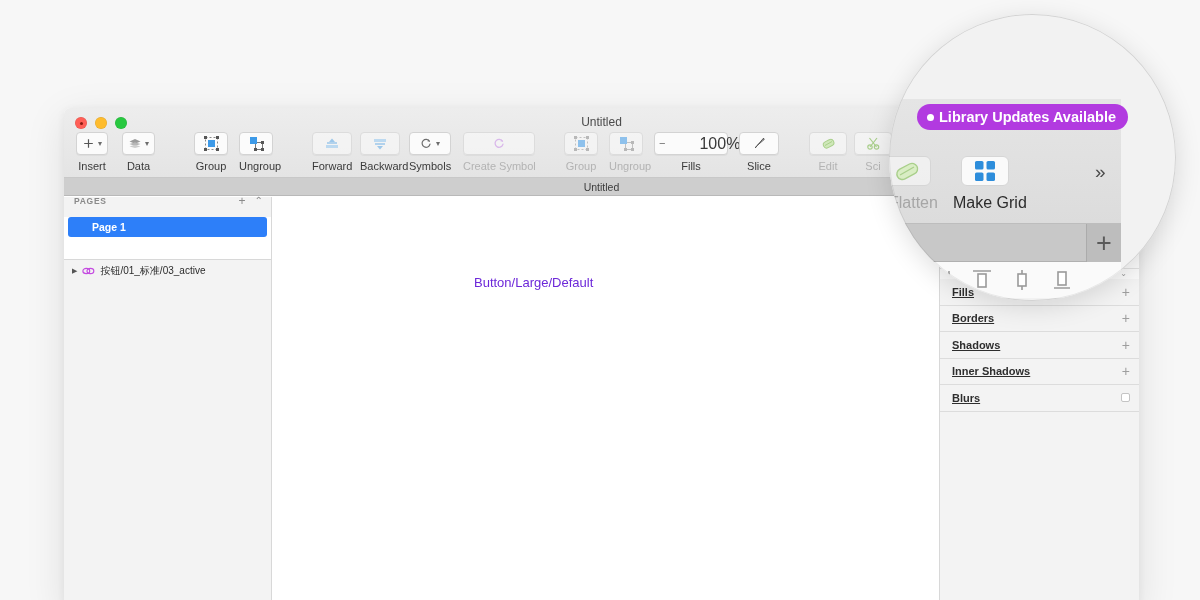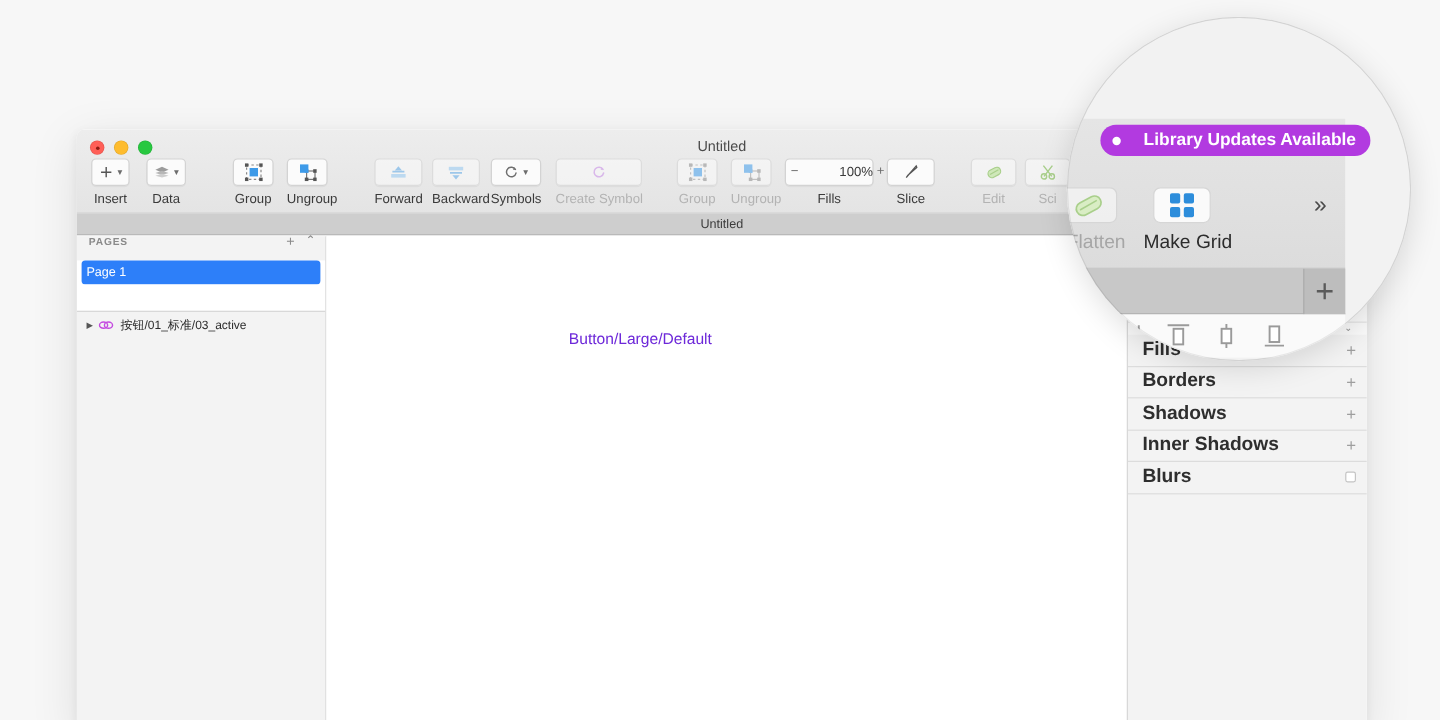--- a/index.html
+++ b/index.html
@@ -72,22 +72,22 @@
   .sidebar { width: 208px; background: #f3f3f3; border-right: 1px solid #d8d8d8; }
   .pages-head {
     height: 20px; display: flex; align-items: center;
     padding: 0 8px 12px 10px; background: #f3f3f3;
   }
   .pages-head .ttl { font-size: 8.5px; letter-spacing: .7px; color: #8a8a8a; font-weight: bold; flex: 1; }
   .pages-head .ico { font-size: 12px; color: #8a8a8a; margin-left: 9px; line-height: 1; }
   .pages-list { background: #fff; padding: 0 2px 2px; }
   .page-item {
     height: 20px; margin: 0 2px; border-radius: 3px;
-    display: flex; align-items: center; padding-left: 4px;
-    background: #2d7ff9; color: #fff; font-size: 10.5px;
+    display: flex; align-items: center; padding-left: 24px;
+    background: #2d7ff9; color: #fff; font-size: 10.5px; font-weight: bold;
   }
   .pages-pad { height: 20px; background: #fff; }
   .layers { border-top: 1px solid #d8d8d8; background: #f3f3f3; height: 100%; }
   .layer-row { display: flex; align-items: center; height: 22px; padding-left: 8px; gap: 5px; }
   .disc { font-size: 7px; color: #555; }
   .layer-name { font-size: 10px; color: #2b2b2b; }
 
   
   .canvas { flex: 1; background: #fff; position: relative; }
   .sym-label {
@@ -116,21 +116,21 @@
     display: flex; align-items: center; justify-content: space-around; padding: 0 4px;
   }
   .align-row svg { display: block; }
   .chev-row { height: 10px; background: #fafafa; display:flex; align-items:center; justify-content:flex-end; padding-right:12px; }
   .chev-row span { font-size: 8px; color: #9a9a9a; line-height: 1; }
   .insp-rows { background: #f3f3f3; }
   .insp-row {
     height: 26.5px; display: flex; align-items: center;
     padding: 0 9px 0 12px; border-bottom: 1px solid #dcdcdc;
   }
-  .insp-row .nm { flex: 1; font-size: 16px; font-weight: bold; color: #2e2e2e; }
+  .insp-row .nm { flex: 1; font-size: 11px; font-weight: bold; color: #2e2e2e; text-decoration: underline; }
   .insp-row .pl { font-size: 14px; color: #9e9e9e; line-height: 1; }
   .insp-row .cb { width: 9px; height: 9px; background: #fff; border: 1px solid #c4c4c4; border-radius: 2px; }
 
   
   .lens {
     position: absolute;
     left: 889px; top: 14px;
     width: 287px; height: 287px;
     border-radius: 50%;
     overflow: hidden;
@@ -141,21 +141,21 @@
   .lens-toolbar {
     position: absolute; left: -28px; top: 85px;
     width: 260px; height: 125px;
     background: linear-gradient(#e5e5e5, #dcdcdc);
     border-bottom: 1px solid #bdbdbd;
   }
   .lens-badge {
     position: absolute; left: 28px; top: 90px;
     height: 26px; padding: 0 12px 0 10px;
     background: #b23ae0; border-radius: 13px;
-    display: flex; align-items: center; gap: 19px;
+    display: flex; align-items: center; gap: 5px;
     color: #fff; font-size: 14.5px; font-weight: bold;
     white-space: nowrap;
   }
   .lens-badge .dot { width: 7px; height: 7px; border-radius: 50%; background: #fff; }
   .lens-btn {
     position: absolute; top: 142px;
     width: 48px; height: 30px;
     background: #fafafa; border: 1px solid #d6d6d6; border-radius: 6px;
     display: flex; align-items: center; justify-content: center;
   }
@@ -322,21 +322,21 @@
                 <rect x="5" y="12" width="3" height="3" fill="#888"></rect>
               <rect x="12" y="12" width="3" height="3" fill="#888"></rect>
               </svg>
           </div>
           <div class="tlabel dim">Ungroup</div>
         </div>
 
         <div class="tgroup" style="left:590px;">
           <div class="tbtn" style="width:74px; justify-content:space-between; padding:0 4px;">
             <span style="font-size:11px;color:#6b6b6b;line-height:1;">−</span>
-            <span style="font-size:11px;color:#3a3a3a;margin-left:31px;">100%</span>
+            <span style="font-size:16px;color:#3a3a3a;margin-left:31px;">100%</span>
             <span style="font-size:11px;color:#6b6b6b;line-height:1;">+</span>
           </div>
           <div class="tlabel">Fills</div>
         </div>
 
         <div class="tgroup" style="left:675px;">
           <div class="tbtn" style="width:40px;">
             <svg width="15" height="15" viewBox="0 0 15 15">
               <path d="M11.5 2.2 L5.5 9.2 L3.2 12 L4.6 10 L12 3.6z" fill="#fff" stroke="#555" stroke-width="1"></path>
               <path d="M11.5 2.2 L12 3.6" stroke="#555" stroke-width="1"></path>

